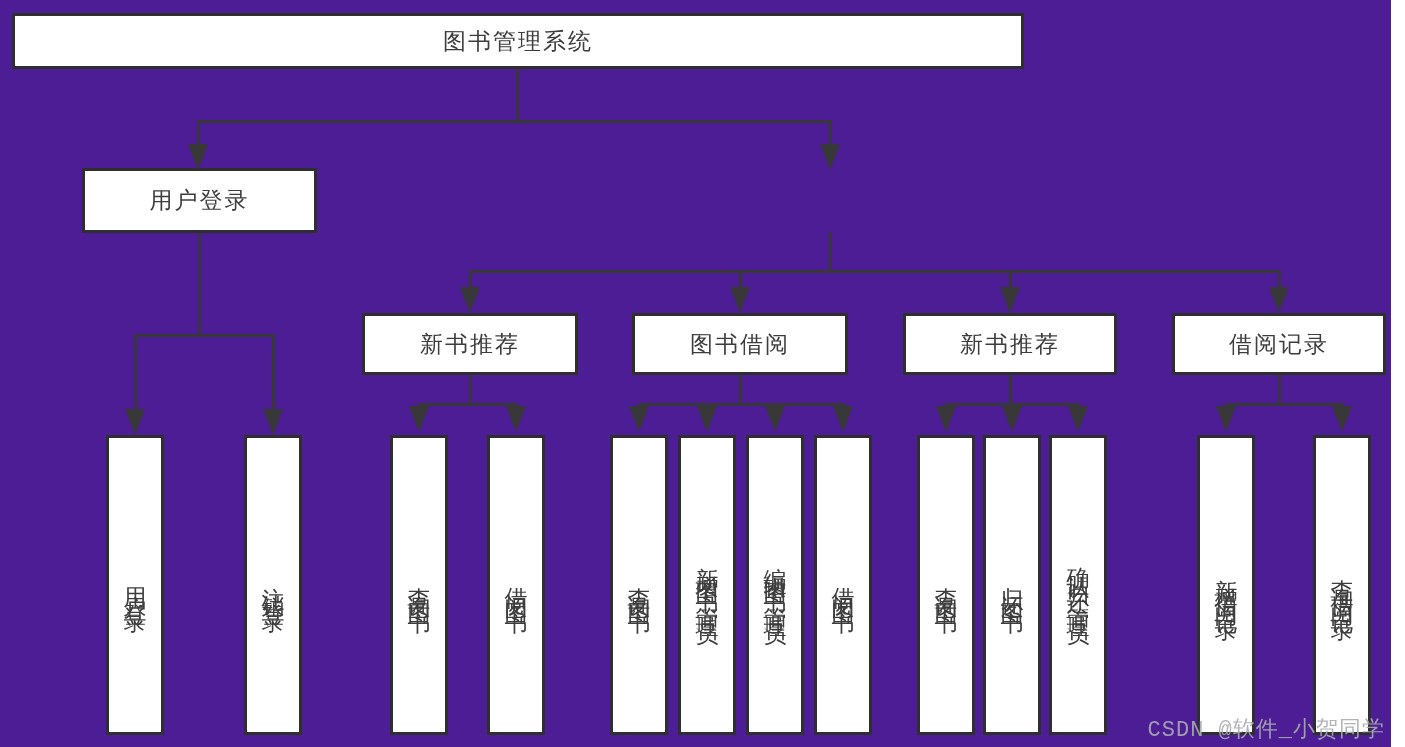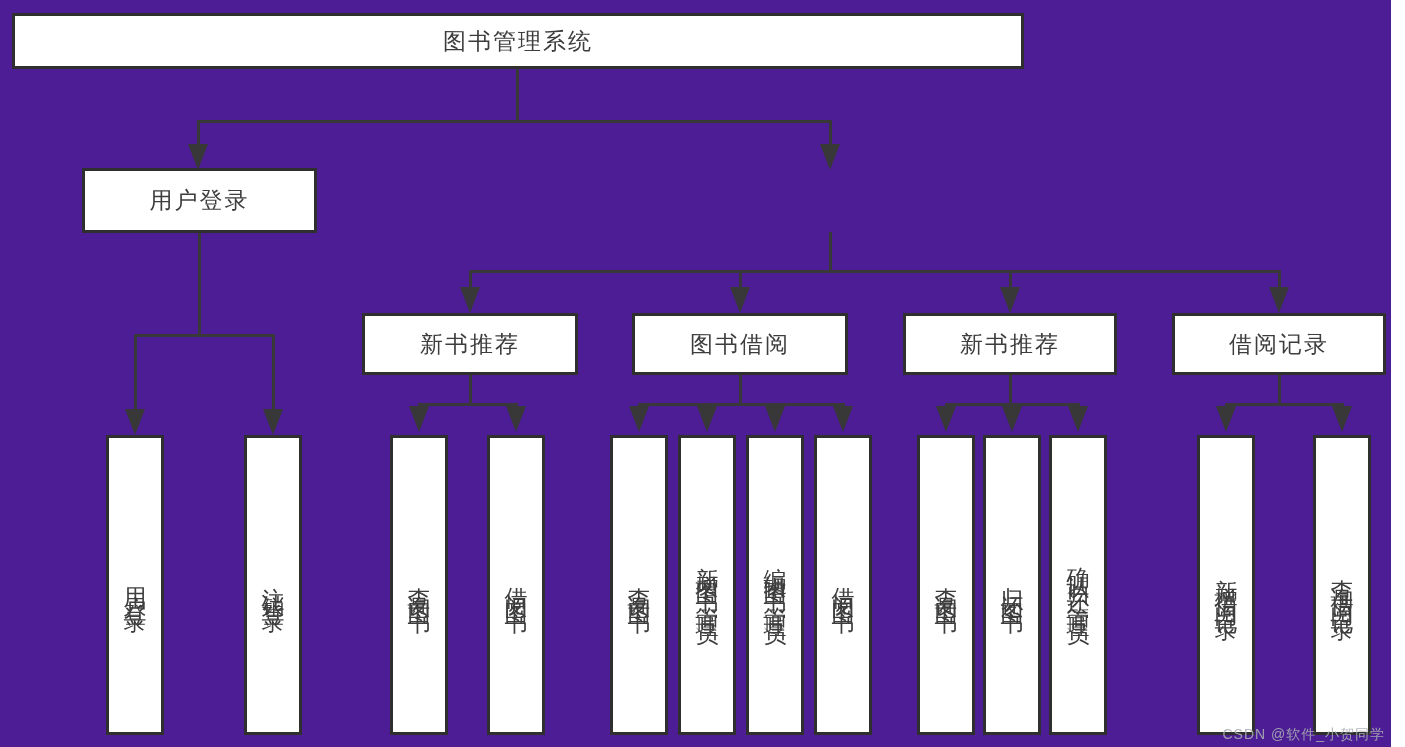--- a/index.html
+++ b/index.html
@@ -23,21 +23,21 @@
   }
   .vline{position:absolute;width:3px;background:#383838;z-index:1;}
   .hline{position:absolute;height:3px;background:#383838;z-index:1;}
   .arrow{
     position:absolute;width:0;height:0;z-index:1;
     border-left:10px solid transparent;border-right:10px solid transparent;
     border-top:26px solid #383838;
   }
   .watermark{
     position:absolute;right:6px;bottom:3px;z-index:5;
-    color:#a9adb3;font-size:14px;letter-spacing:1px;opacity:.9;
+    color:#a9adb3;font-size:22px;letter-spacing:1px;opacity:.9;font-family:Liberation Mono, monospace;
   }
 </style>
 </head>
 <body>
 
 <div class="canvas">
 
   <div class="hbox" style="left:12px;top:13px;width:1012px;height:56px;">
     <span>图书管理系统</span>
   </div>

